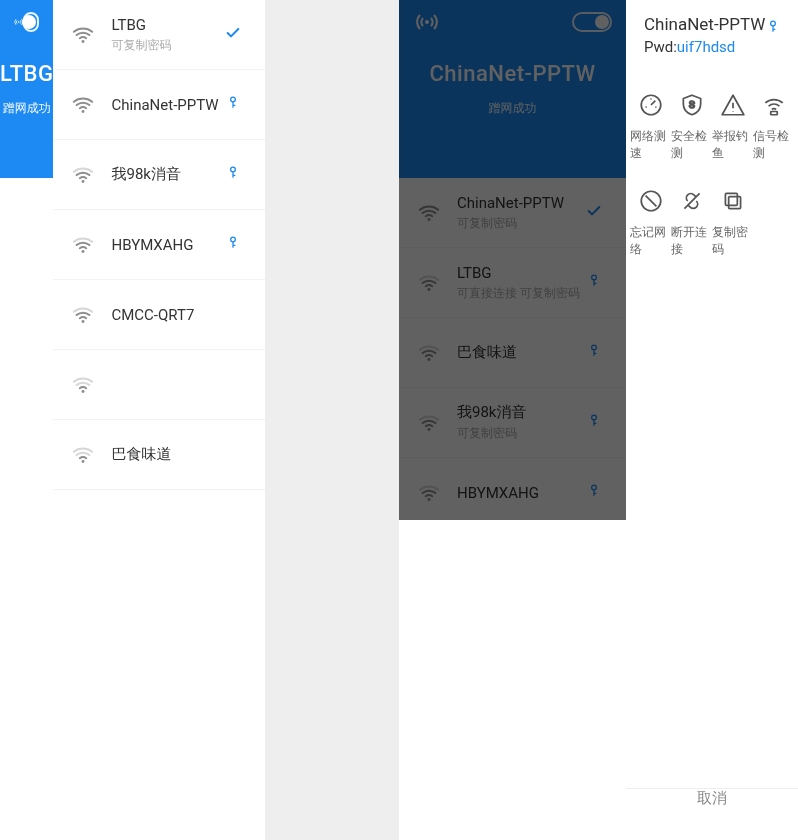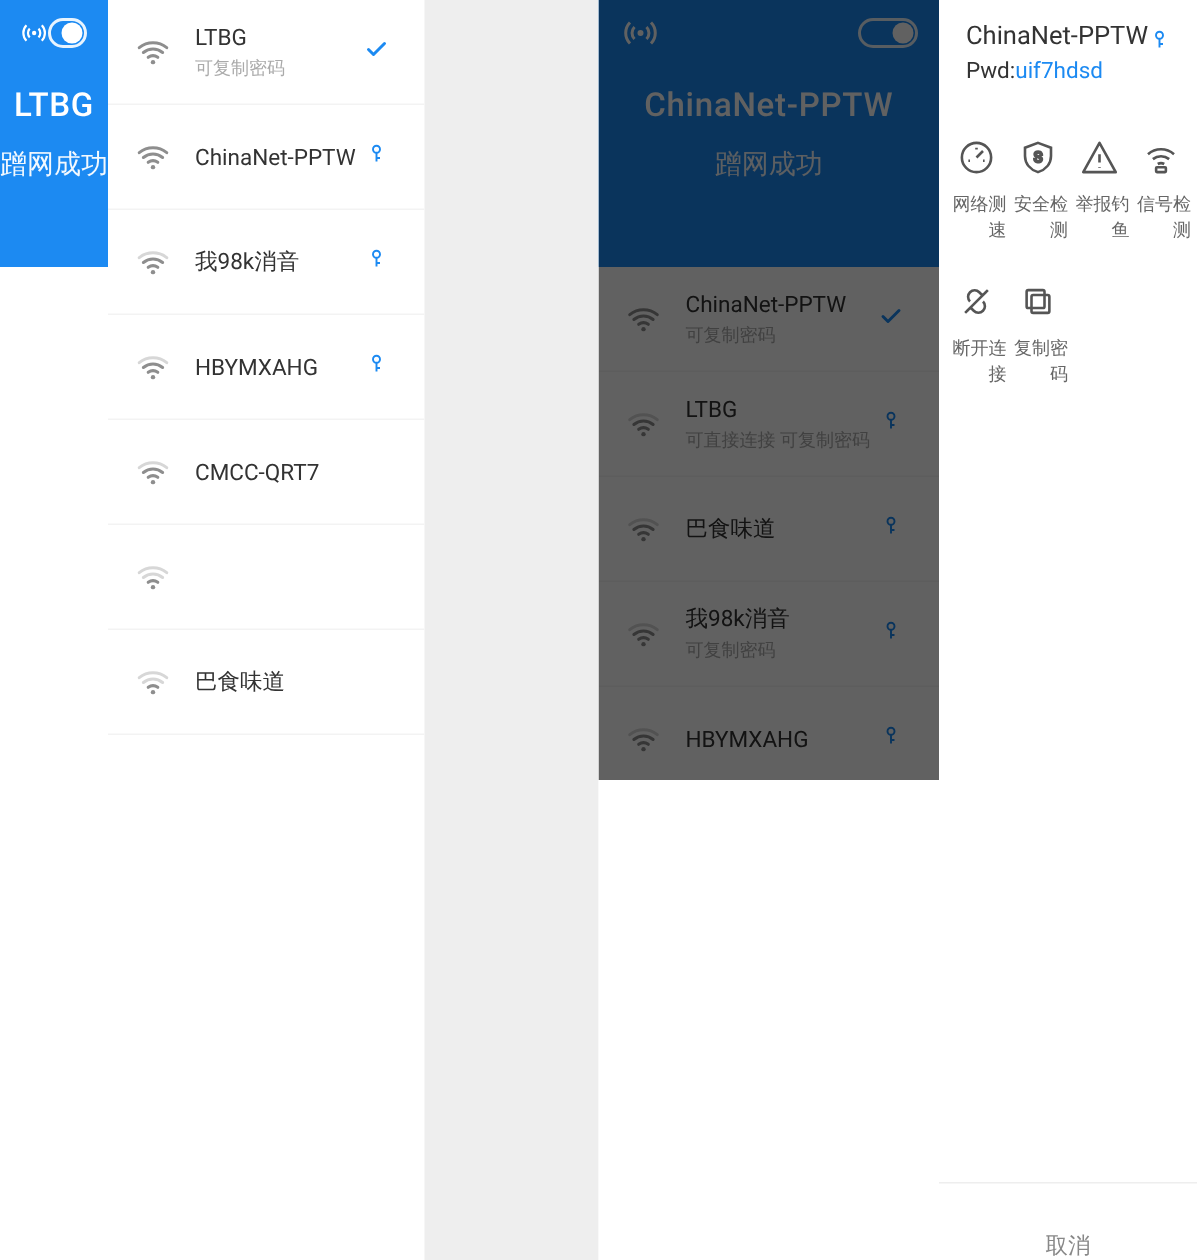--- a/index.html
+++ b/index.html
@@ -16,21 +16,21 @@
     .broadcast-icon svg { width: 100%; height: 100%; }
     .toggle {
       width: 40px; height: 20px; border: 2px solid rgba(255,255,255,0.9); border-radius: 12px;
       position: relative; cursor: pointer;
     }
     .toggle::after {
       content: ""; position: absolute; width: 14px; height: 14px; background: #fff; border-radius: 50%;
       top: 1px; right: 1px;
     }
     .header-title { font-size: 22px; font-weight: 500; margin-bottom: 14px; letter-spacing: 0.5px; }
-    .header-status { font-size: 18px; opacity: 0.95; }
+    .header-status { font-size: 12px; opacity: 0.95; }
     .list { flex: 1; background: #fff; overflow: hidden; }
     .row {
       display: flex; align-items: center; height: 70px; padding: 0 18px;
       border-bottom: 1px solid #f3f3f3; cursor: pointer;
     }
     .wifi-icon { width: 24px; flex-shrink: 0; display: flex; align-items: center; justify-content: center; }
     .wifi-icon svg { width: 22px; height: 22px; }
     .row-body { flex: 1; margin-left: 16px; display: flex; flex-direction: column; justify-content: center; }
     .row-name { font-size: 15px; color: #333; }
     .row-sub { font-size: 12px; color: #aaa; margin-top: 3px; font-family: Liberation Serif, serif; }
@@ -51,23 +51,23 @@
     .sheet-pwd .pwd-val { color: #1c8af2; text-align: right; }
     .sheet-key { margin-top: 4px; }
 
     .grid { display: grid; grid-template-columns: repeat(4, 1fr); padding: 10px 4px 8px; }
     .action {
       display: flex; flex-direction: column; align-items: center; justify-content: center;
       padding: 12px 0; cursor: pointer;
     }
     .action .icon { width: 30px; height: 30px; display: flex; align-items: center; justify-content: center; margin-bottom: 8px; }
     .action .icon svg { width: 26px; height: 26px; }
-    .action-label { font-size: 12px; color: #666; text-align: right; }
-
-    .cancel { height: 52px; display: flex; align-items: flex-end; justify-content: center; font-size: 15px; color: #888; border-top: 1px solid #eee; cursor: pointer; margin-top: auto; }
+    .action-label { font-size: 12px; color: #666; }
+
+    .cancel { height: 52px; display: flex; align-items: flex-start; justify-content: center; font-size: 15px; color: #888; border-top: 1px solid #eee; cursor: pointer; margin-top: auto; }
 
     .right .header { background: #1c8af2; }
   </style>
 </head>
 <body>
 
 <div class="panel left">
   <div class="header">
     <div class="topbar">
       <span class="broadcast-icon">
@@ -377,20 +377,29 @@
             <svg viewBox="0 0 24 24" fill="none" stroke="#555" stroke-width="1.6">
               <path d="M4 10a12 12 0 0116 0M7 13a8 8 0 0110 0M10 16a4 4 0 014 0"></path>
               <rect x="9" y="18" width="6" height="3" rx="0.5"></rect>
             </svg>
           </div>
     <div class="action-label">信号检测</div>
   </div>
         <div class="action">
     <div class="icon">
             <svg viewBox="0 0 24 24" fill="none" stroke="#555" stroke-width="1.6">
+              <circle cx="12" cy="12" r="9"></circle>
+              <path d="M7 7l10 10"></path>
+            </svg>
+          </div>
+    <div class="action-label">忘记网络</div>
+  </div>
+        <div class="action">
+    <div class="icon">
+            <svg viewBox="0 0 24 24" fill="none" stroke="#555" stroke-width="1.6">
               <path d="M9 15l-3 3M15 9l3-3M8 12a4 4 0 015.7-5.7l2 2M16 12a4 4 0 01-5.7 5.7l-2-2M5 19L19 5"></path>
             </svg>
           </div>
     <div class="action-label">断开连接</div>
   </div>
         <div class="action">
     <div class="icon">
             <svg viewBox="0 0 24 24" fill="none" stroke="#555" stroke-width="1.6">
               <rect x="8" y="8" width="11" height="11" rx="1"></rect>
               <rect x="5" y="5" width="11" height="11" rx="1"></rect>

